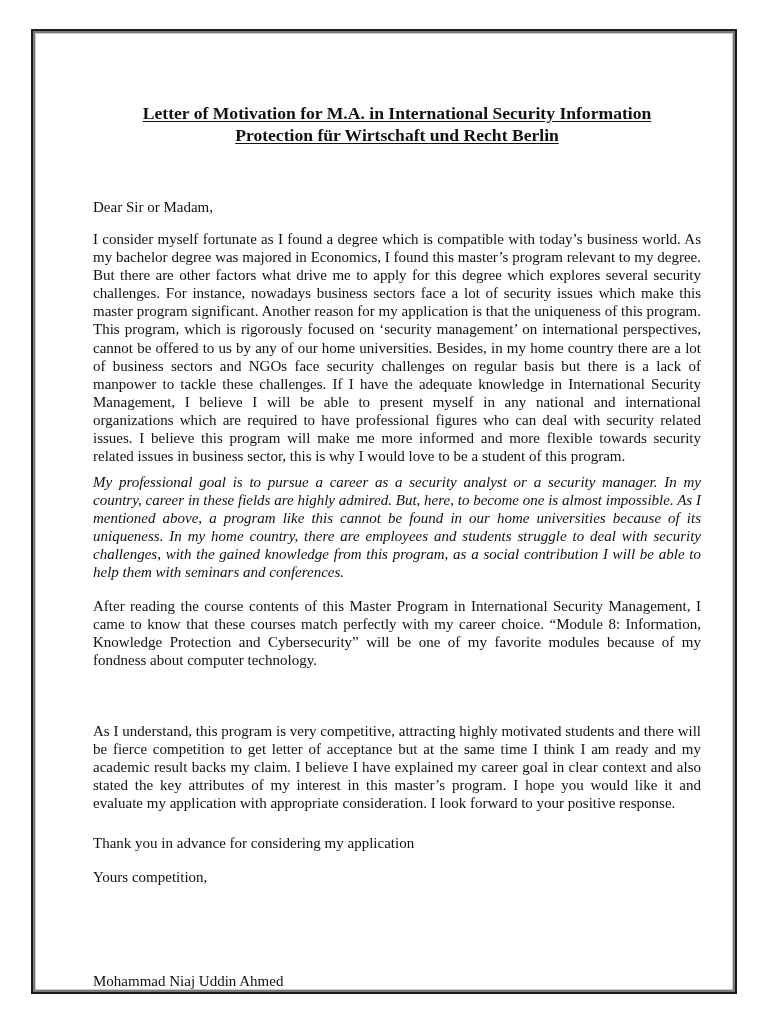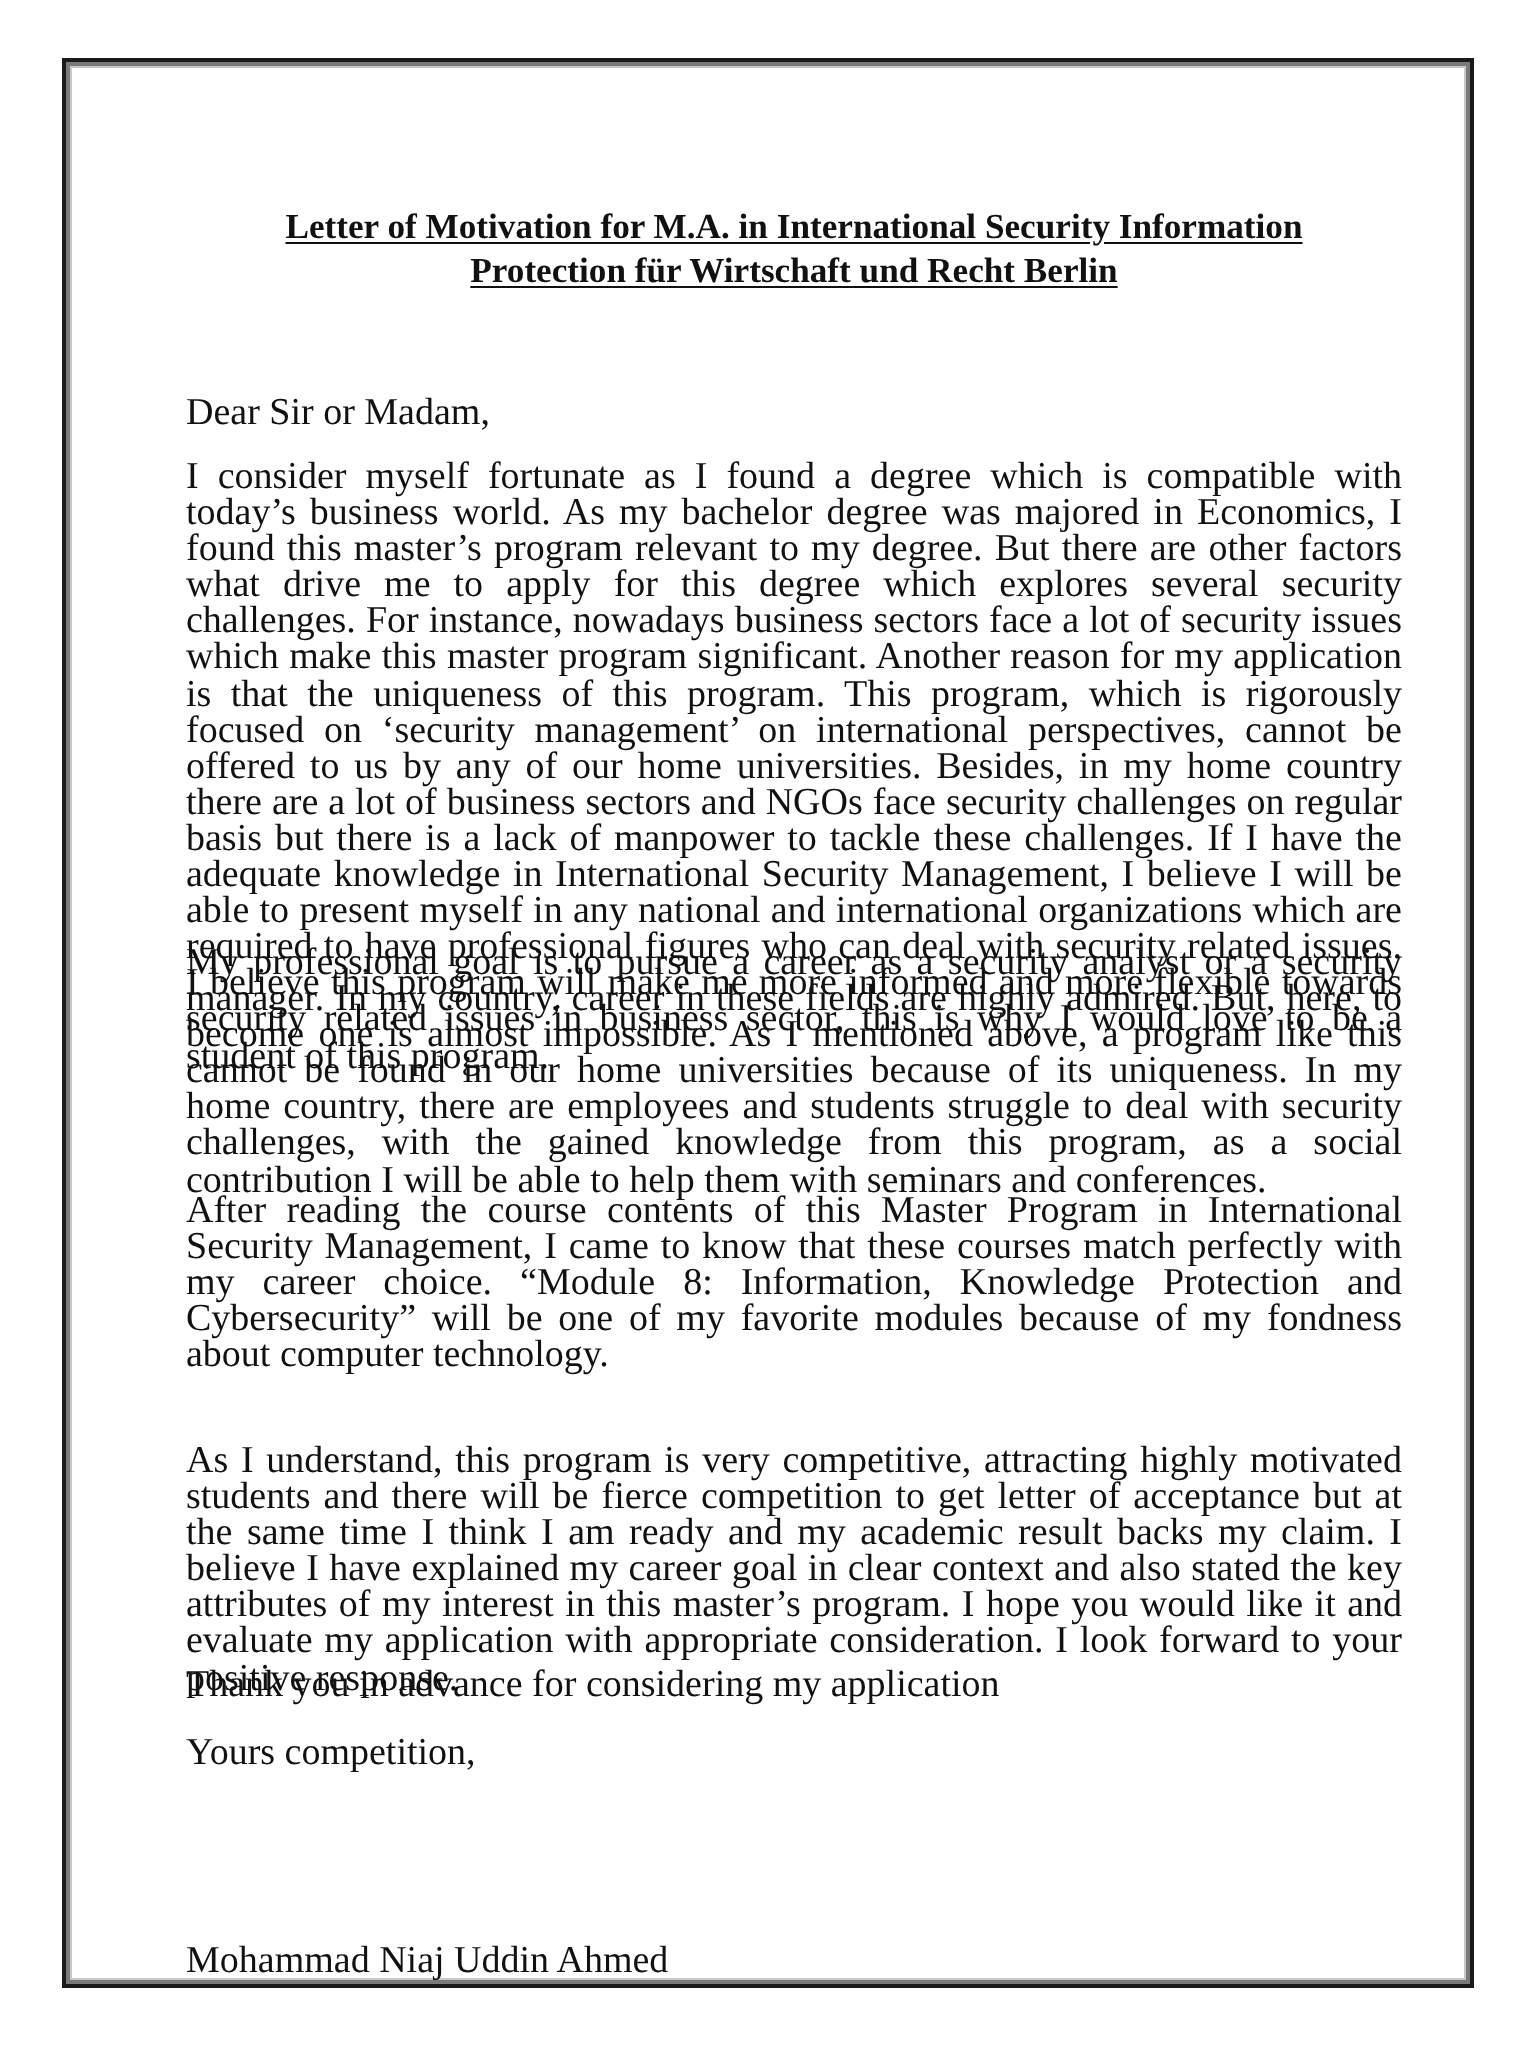--- a/index.html
+++ b/index.html
@@ -41,28 +41,28 @@
       text-decoration: underline;
       text-underline-offset: 2px;
       white-space: nowrap;
     }
     .title-1 { top: 102px; }
     .title-2 { top: 124px; }
     .p {
       position: absolute;
       left: 0;
       width: 608px;
-      font-size: 19px;
+      font-size: 15px;
       line-height: 18.1px;
       text-align: justify;
       margin: 0;
     }
     .salutation { top: 198px; }
     .para1 { top: 230px; }
-    .para2 { top: 473px; }
+    .para2 { top: 473px; font-style: italic; }
     .para3 { top: 597px; }
     .para4 { top: 722px; }
     .thanks { top: 834px; }
     .closing { top: 868px; }
     .signature { top: 924px; margin-top: 48px; }
   </style>
 </head>
 <body>
 
 <div class="page-border"></div>

